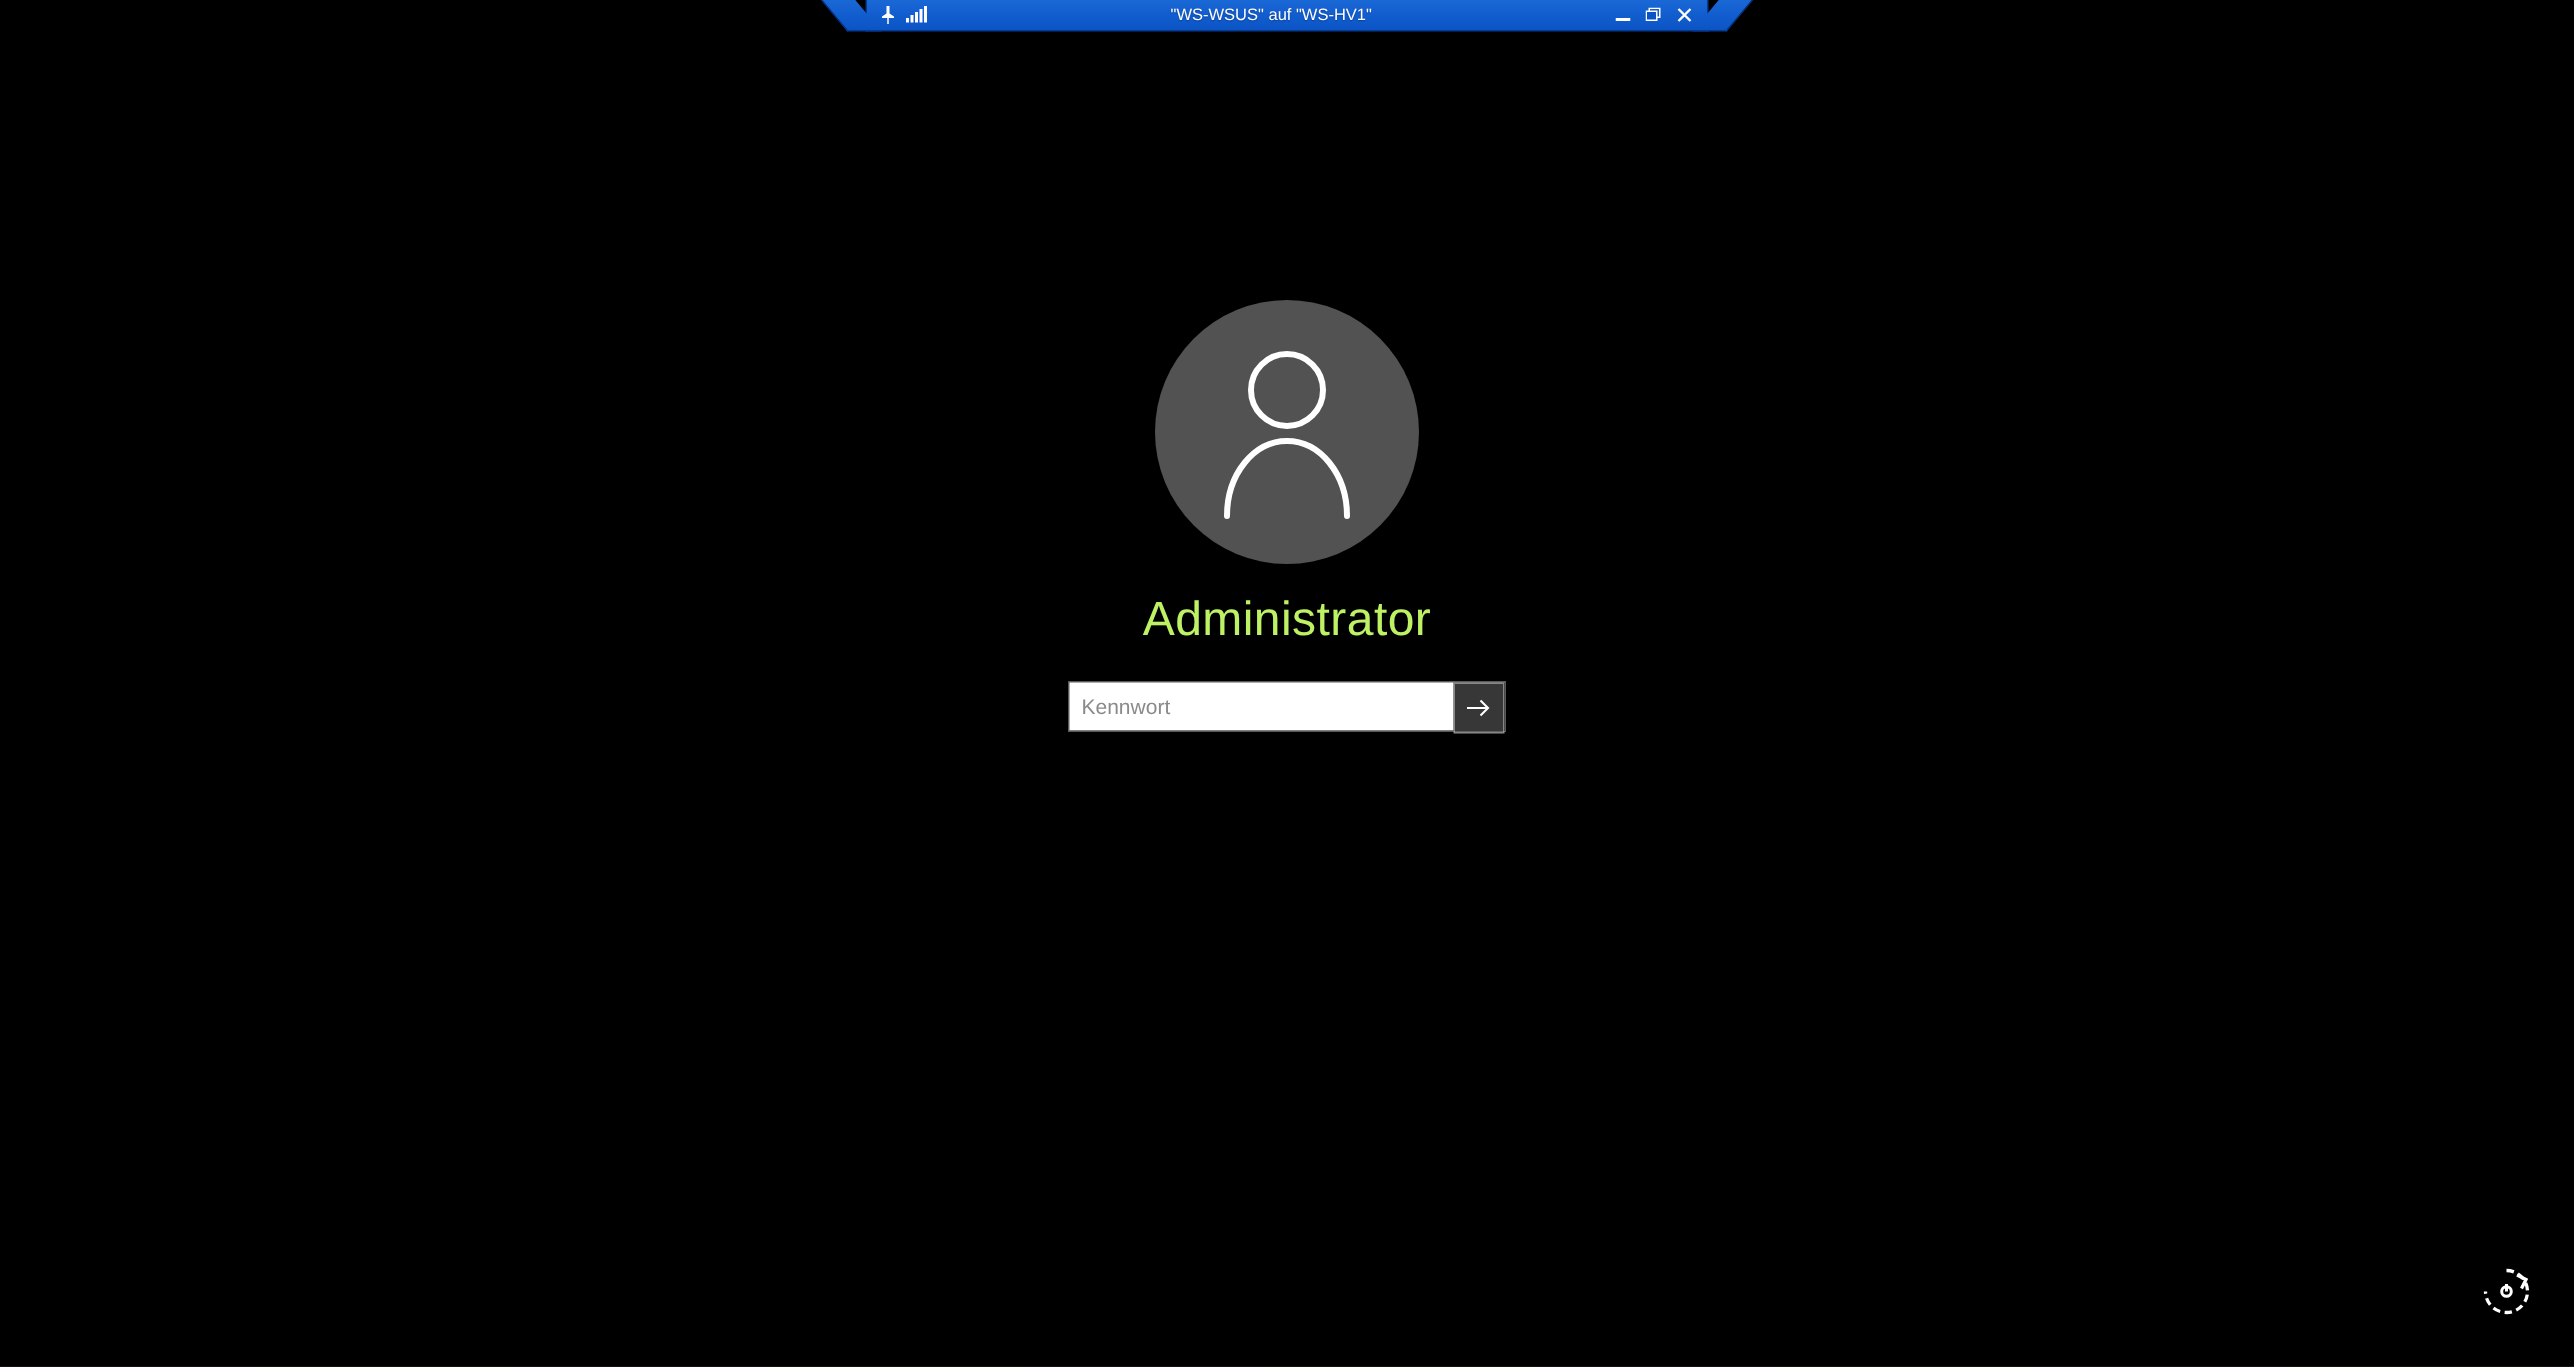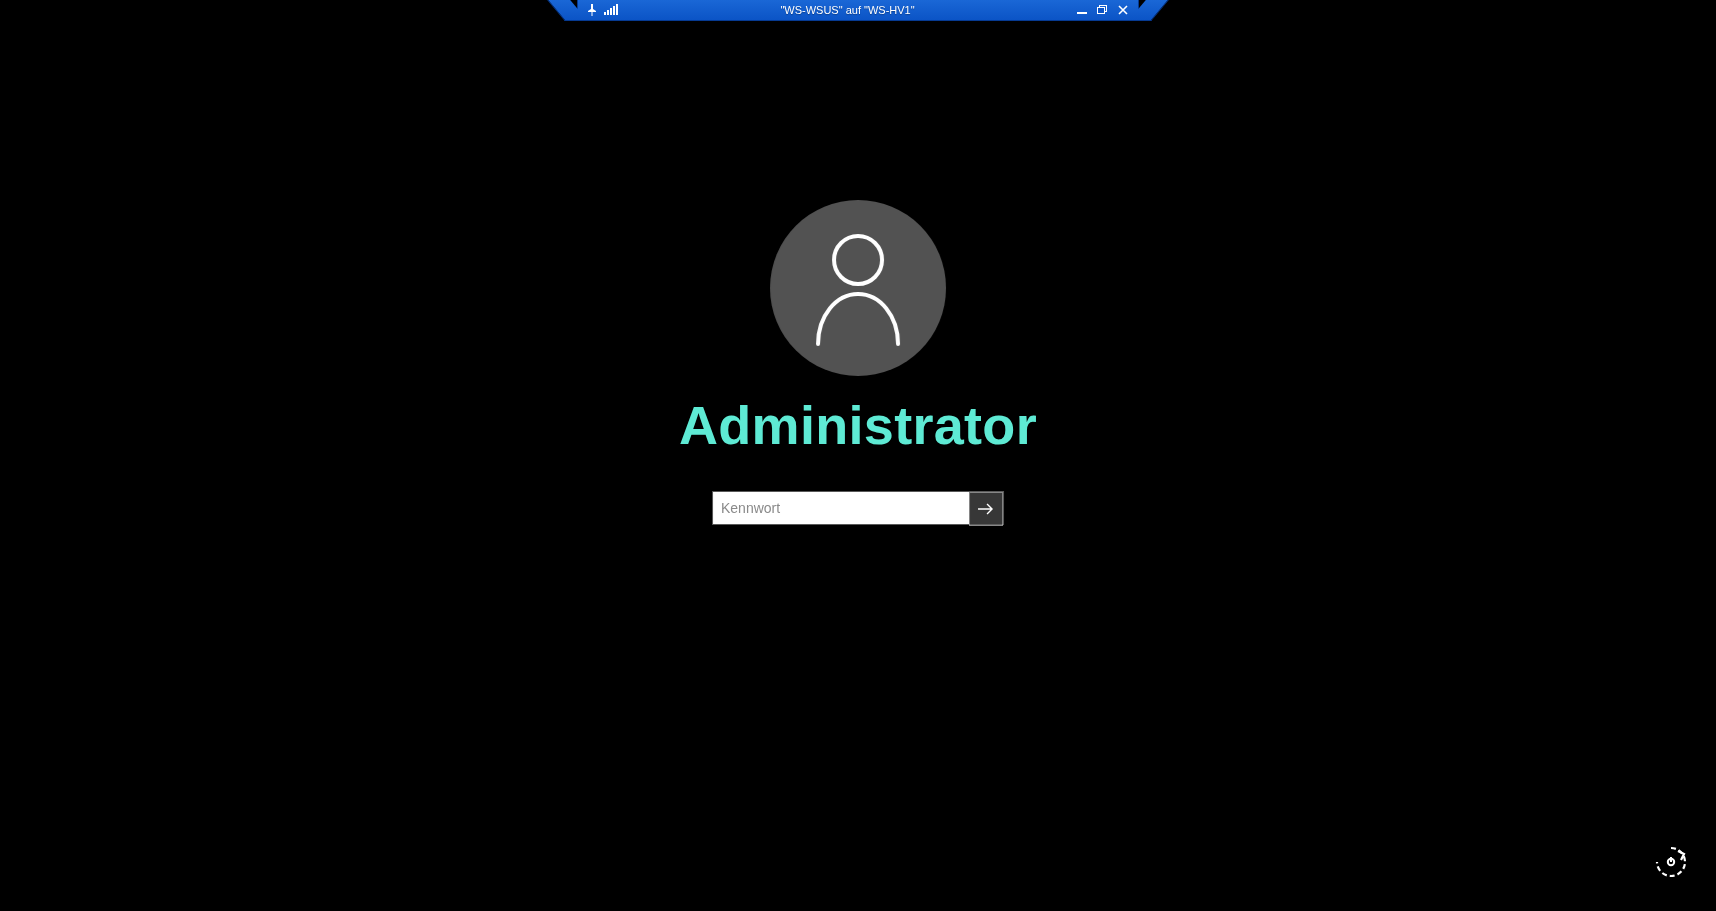--- a/index.html
+++ b/index.html
@@ -131,28 +131,28 @@
     height: 176px;
     border-radius: 50%;
     background: rgba(255,255,255,0.32);
     backdrop-filter: blur(2px);
     display: flex;
     align-items: center;
     justify-content: center;
   }
   .username {
     margin-top: 18px;
-    font-size: 54px;
-    font-weight: 700;
-    color: #5eead4;
+    font-size: 32px;
+    font-weight: 400;
+    color: #bef264;
     letter-spacing: 0.3px;
     text-shadow: 0 1px 4px rgba(0,0,0,0.5);
   }
   .password-row {
-    margin-top: 36px;
+    margin-top: 24px;
     display: flex;
     height: 32px;
     box-shadow: 0 0 0 1px rgba(255,255,255,0.35);
   }
   .password-row input {
     width: 256px;
     height: 32px;
     box-sizing: border-box;
     border: none;
     outline: none;

